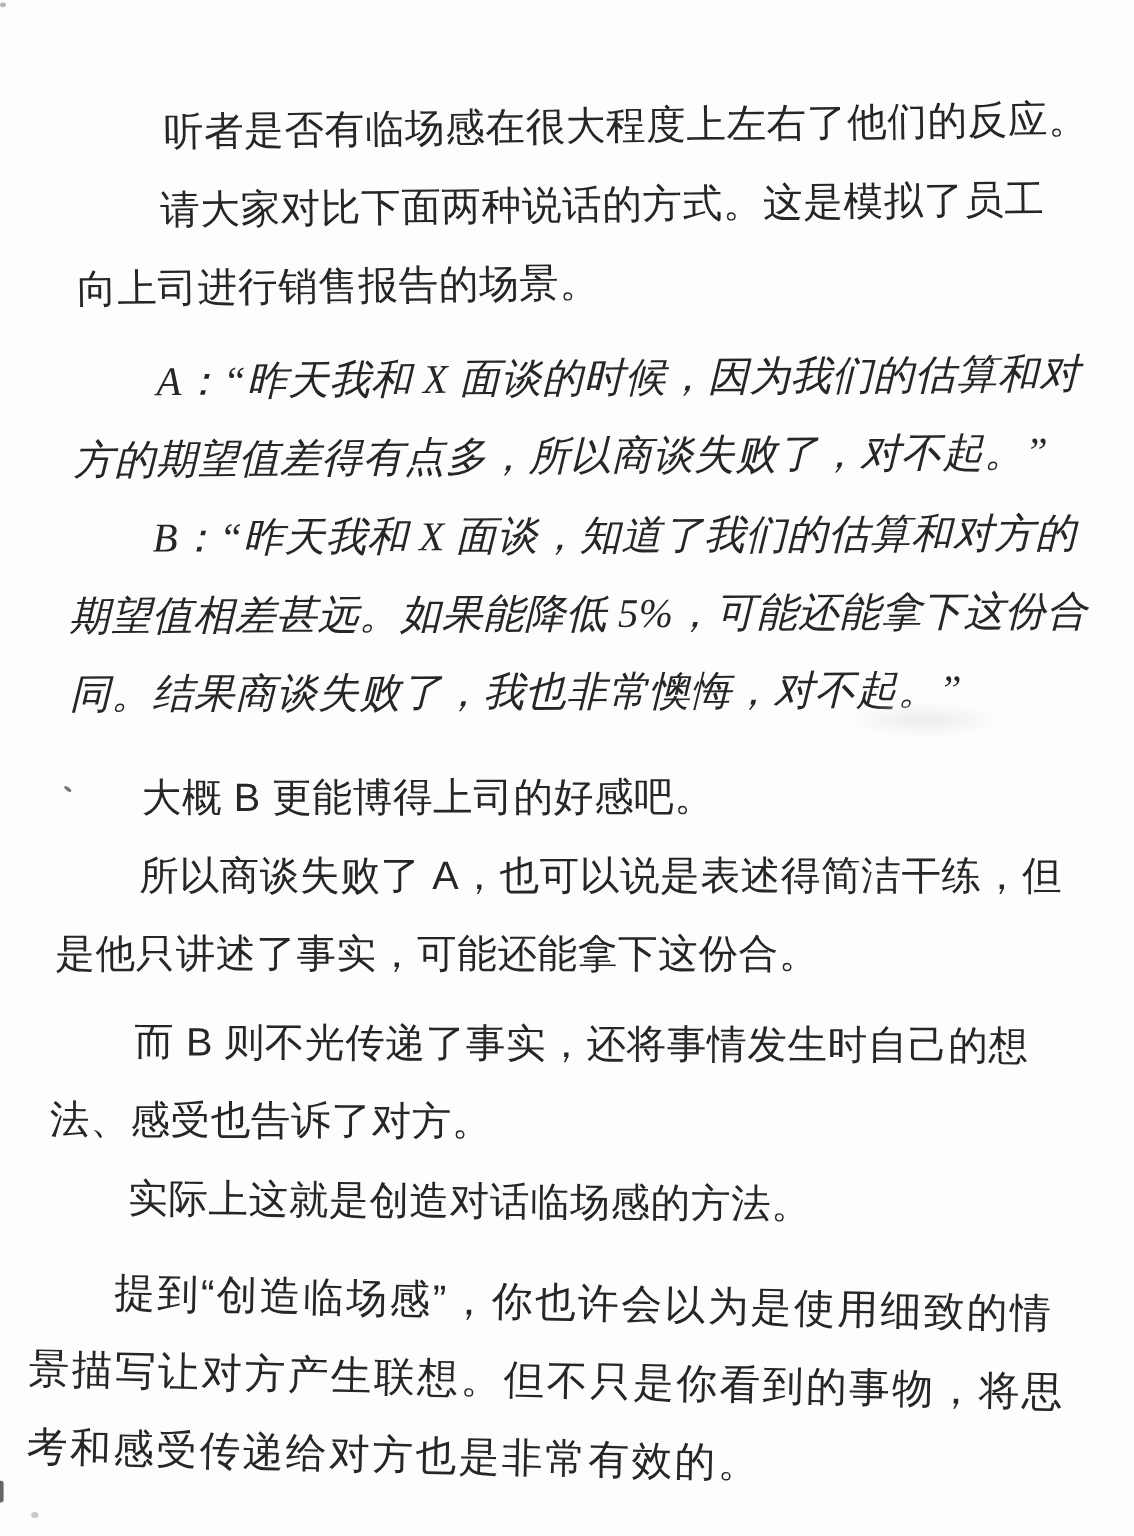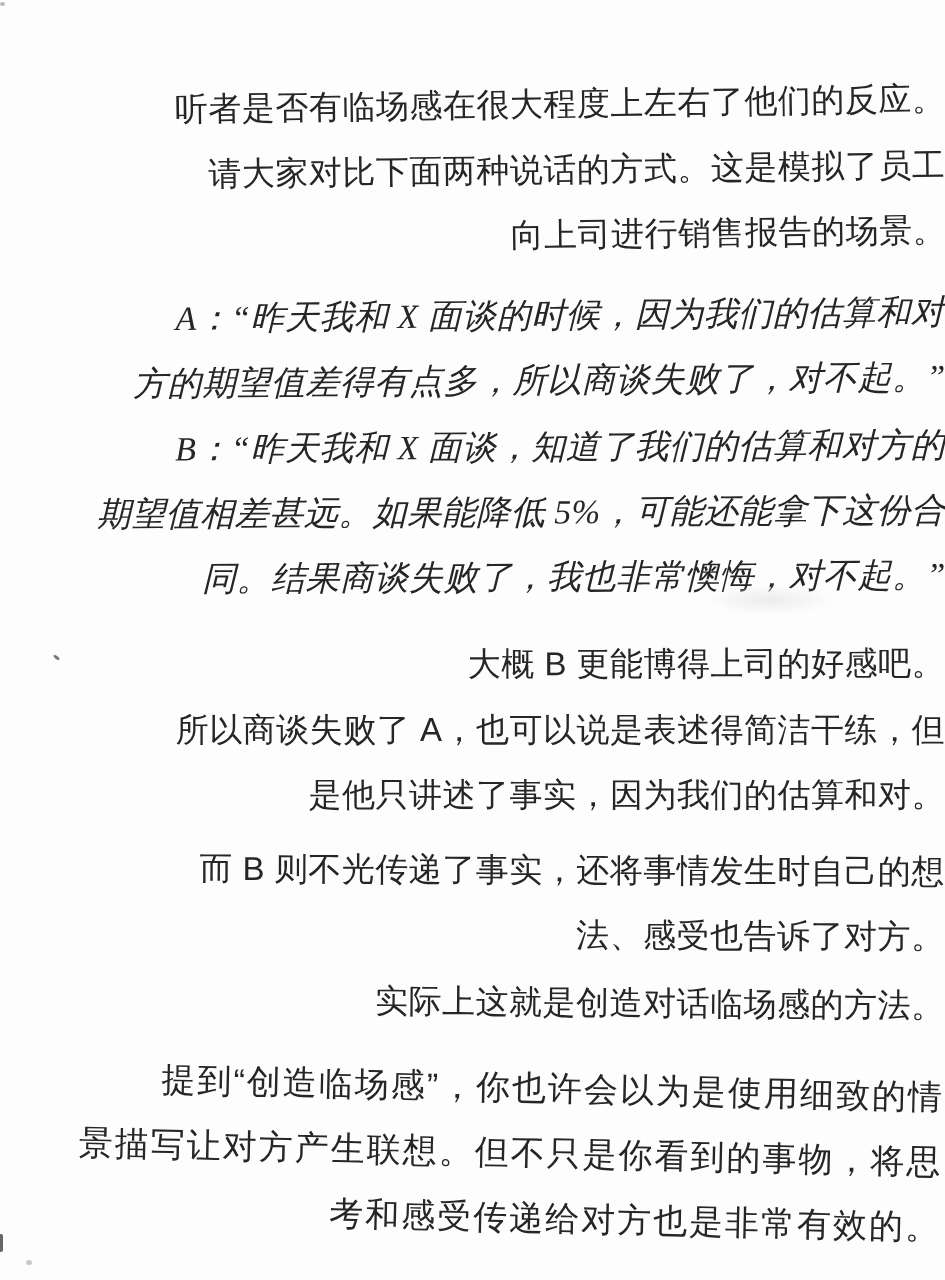--- a/index.html
+++ b/index.html
@@ -14,21 +14,20 @@
     overflow: hidden;
     background: #fdfdfd;
     color: #262626;
     font-family: "Liberation Sans", "DejaVu Sans", sans-serif;
   }
   .text-area {
     position: absolute;
     top: 78px;
     left: 0;
     right: 0;
-    text-align: right;
   }
   .para {
     transform-origin: 0 0;
   }
   .line {
     height: 65px;
     line-height: 65px;
     white-space: nowrap;
     font-size: 33px;
     letter-spacing: 0.5px;
@@ -111,21 +110,21 @@
       <div class="para style-dialogue">
         <div class="line first">B：“昨天我和 X 面谈，知道了我们的估算和对方的</div>
         <div class="line">期望值相差甚远。如果能降低 5%，可能还能拿下这份合</div>
         <div class="line">同。结果商谈失败了，我也非常懊悔，对不起。”</div>
       </div>
       <div class="para style-body">
         <div class="line first">大概 B 更能博得上司的好感吧。</div>
       </div>
       <div class="para style-body">
         <div class="line first">所以商谈失败了 A，也可以说是表述得简洁干练，但</div>
-        <div class="line">是他只讲述了事实，因为我们的估算和对。</div>
+        <div class="line">是他只讲述了事实，可能还能拿下这份合。</div>
       </div>
       <div class="para style-body">
         <div class="line first">而 B 则不光传递了事实，还将事情发生时自己的想</div>
         <div class="line">法、感受也告诉了对方。</div>
       </div>
       <div class="para style-body">
         <div class="line first">实际上这就是创造对话临场感的方法。</div>
       </div>
       <div class="para style-body">
         <div class="line first">提到“创造临场感”，你也许会以为是使用细致的情</div>

